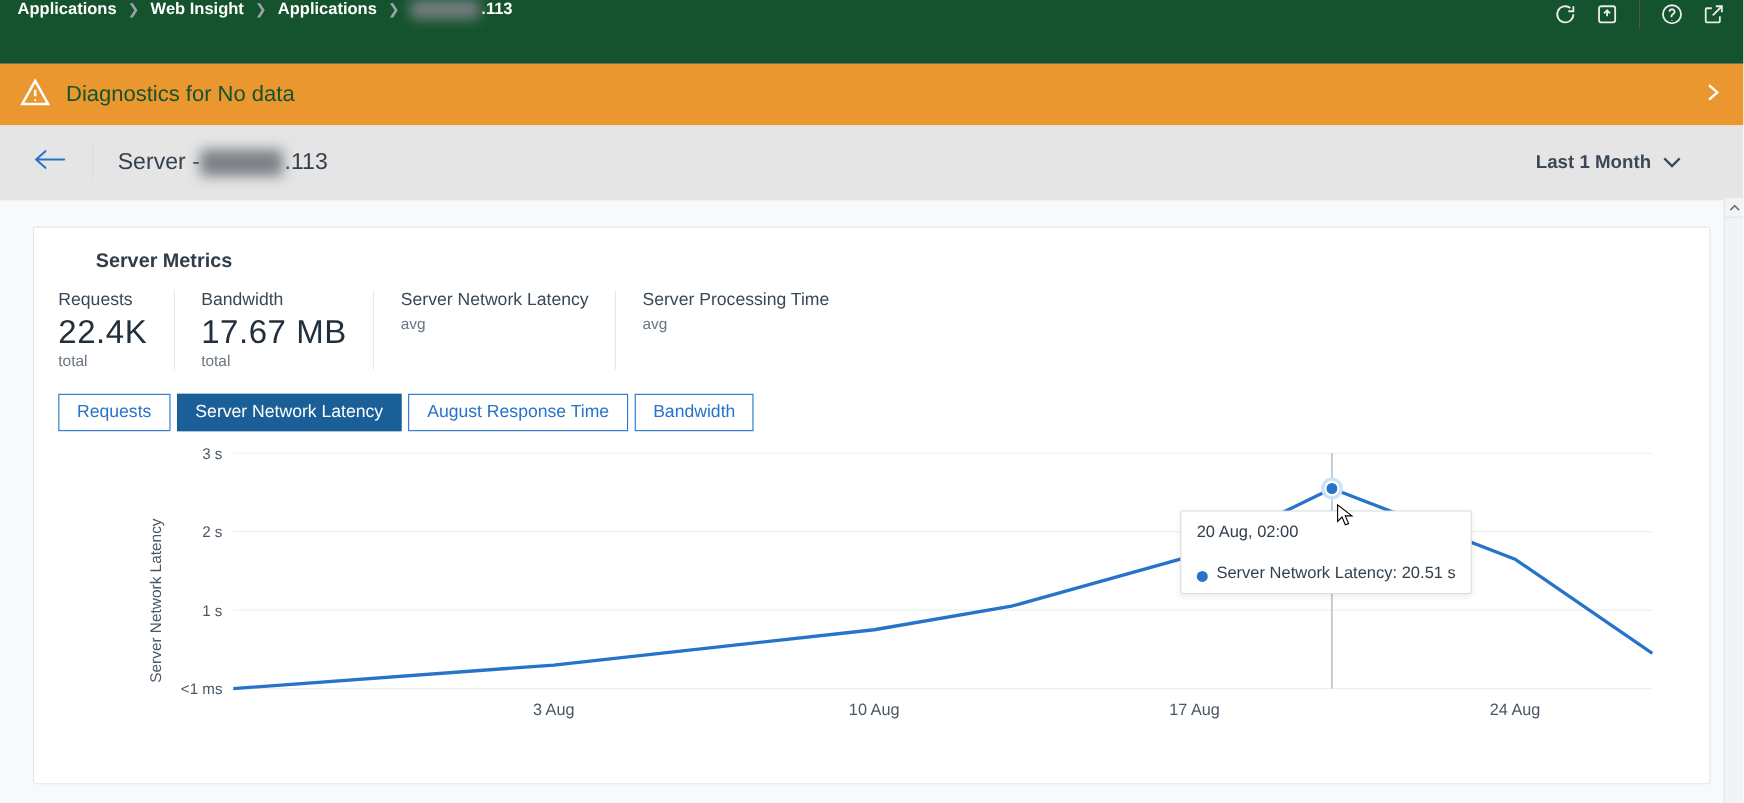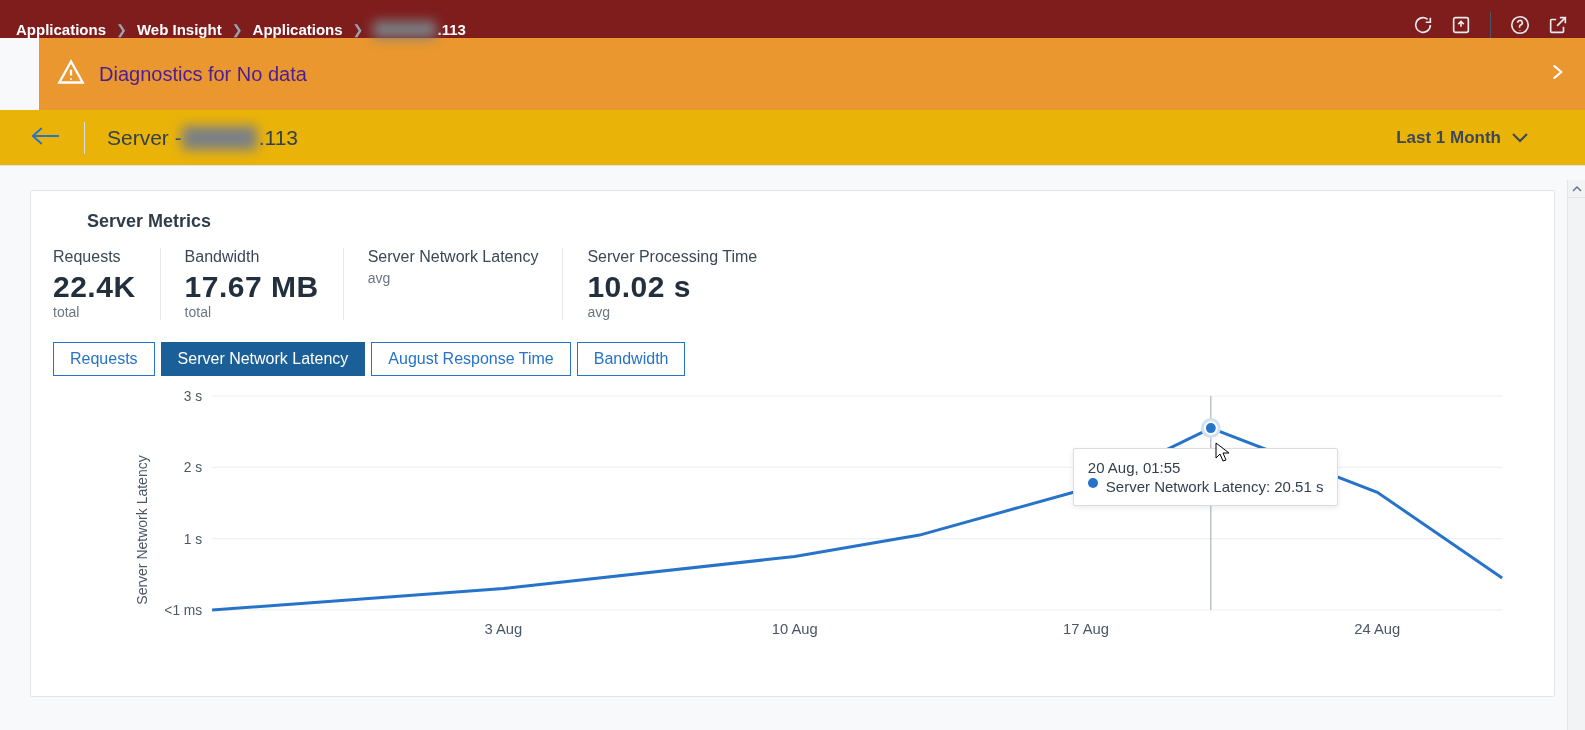--- a/index.html
+++ b/index.html
@@ -7,24 +7,24 @@
     font-family: -apple-system, BlinkMacSystemFont, "Segoe UI", Arial, sans-serif;
     background: #f7f9fb;
     width: 1585px;
     height: 730px;
     overflow: hidden;
     position: relative;
   }
 
   
   .topbar {
-    background: #7f1d1d;
-    height: 38px;
+    background: #14532d;
+    height: 58px;
     display: flex;
-    align-items: flex-end;
+    align-items: flex-start;
     padding: 0 16px;
     color: #fff;
     justify-content: space-between;
   }
   .breadcrumb { display: flex; align-items: center; gap: 10px; font-size: 15px; }
   .breadcrumb .crumb { font-weight: 600; cursor: pointer; }
   .chev { color: #9aa4af; font-size: 13px; }
   .blurred {
     display:inline-block;
     filter: blur(6px);
@@ -35,38 +35,37 @@
     margin-right:2px;
   }
   .topicons { display:flex; align-items:center; gap:16px; }
   .divider-v { width:1px; height:26px; background:#4c5660; margin:0 2px; }
   .icon-btn { width:22px; height:22px; display:flex; align-items:center; justify-content:center; cursor:pointer; stroke:#e8ecef; fill:none; }
   .icon-btn svg { width:22px; height:22px; stroke:#e8ecef; }
 
   
   .diagbar {
     background: #e9972e;
-    height: 72px;
+    height: 56px;
     display: flex;
     align-items: center;
     justify-content: space-between;
     padding: 0 18px;
-    color: #4c1d95;
-    margin-left: 39px;
+    color: #14532d;
   }
   .diag-left { display:flex; align-items:center; gap:14px; }
   .diag-icon svg { width:28px; height:28px; stroke:#fff; fill:none; }
   .diag-title { font-size: 20px; font-weight:400; }
   .diag-updated { font-size: 15px; opacity:.95; margin-left:6px; }
   .diag-right svg { width:18px; height:26px; stroke:#fff; fill:none; }
 
   
   .subhead {
-    background:#eab308;
-    height:56px;
+    background:#e5e5e5;
+    height:68px;
     display:flex;
     align-items:center;
     justify-content:space-between;
     padding: 0 28px 0 30px;
     border-bottom:1px solid #e0e4e9;
   }
   .subhead-left { display:flex; align-items:center; gap:22px; }
   .back-arrow svg { width:32px; height:24px; stroke:#2673c9; fill:none; stroke-width:2; }
   .back-arrow { cursor:pointer; }
   .vsep2 { width:1px; height:32px; background:#d9dee3; }
@@ -85,21 +84,21 @@
   .card-title { font-size:18px; font-weight:700; color:#2f3d4a; margin-bottom:16px;margin-left:34px; }
 
   
   .tiles { display:flex; gap:0; }
   .tile {
     padding: 0 24px;
     border-left:1px solid #e4e8ec;
   }
   .tile:first-child { padding-left:0; border-left:none; }
   .tile-label { font-size:16px; color:#3a4856; margin-bottom:4px; }
-  .tile-value { font-size:30px; color:#22303d; font-weight:700; letter-spacing:.5px; }
+  .tile-value { font-size:30px; color:#22303d; font-weight:400; letter-spacing:.5px; }
   .tile-sub { font-size:14px; color:#6a7683; margin-top:0; }
 
   
   .chart-tabs { display:flex; gap:6px; margin-top:22px; }
   .tab-btn {
     border:1px solid #2673c9;
     color:#2673c9;
     background:#fff;
     font-size:16px;
     padding:7px 16px;
@@ -131,21 +130,21 @@
   .tooltip {
     position:absolute;
     background:#fff;
     border:1px solid #d7dde3;
     border-radius:2px;
     box-shadow:0 2px 6px rgba(0,0,0,.08);
     padding:10px 14px;
     font-size:15px;
     color:#33414e;
   }
-  .tooltip .t-series { display:flex; align-items:flex-start; gap:8px; margin-top:2px; }
+  .tooltip .t-series { display:flex; align-items:flex-end; gap:8px; margin-top:20px; }
   .tooltip .dot { width:10px; height:10px; border-radius:50%; background:#2673c9; }
 
   
   .cursor { position:absolute; }
   .cursor svg { width:16px; height:20px; }
 
   
   .right-scroll {
     position:absolute;
     top:180px; right:0;
@@ -259,21 +258,20 @@
         <div class="tile-label">Bandwidth</div>
         <div class="tile-value">17.67 MB</div>
         <div class="tile-sub">total</div>
       </div>
       <div class="tile">
         <div class="tile-label">Server Network Latency</div>
         <div class="tile-sub">avg</div>
       </div>
       <div class="tile">
         <div class="tile-label">Server Processing Time</div>
-        <div class="tile-value">10.02 s</div>
         <div class="tile-sub">avg</div>
       </div>
     </div>
 
     <div class="chart-tabs">
       <button class="tab-btn">Requests</button>
       <button class="tab-btn active">Server Network Latency</button>
       <button class="tab-btn">August Response Time</button>
       <button class="tab-btn">Bandwidth</button>
     </div>
@@ -296,21 +294,21 @@
             <text x="947.4193548387096" y="244" text-anchor="middle" class="x-tick">17 Aug</text>
             <text x="1243.225806451613" y="244" text-anchor="middle" class="x-tick">24 Aug</text>
             <polyline points="60,220 355.80645161290323,198.6 651.6129032258065,166.5 778.3870967741935,145.1 947.4193548387096,98.73333333333333 1074.1935483870966,38.099999999999994 1243.225806451613,102.30000000000001 1370,187.9" class="data-line"></polyline>
             <line x1="1074.1935483870966" x2="1074.1935483870966" y1="6" y2="220" class="hover-line"></line>
             <circle cx="1074.1935483870966" cy="38.099999999999994" r="10" class="data-pt-halo"></circle>
             <circle cx="1074.1935483870966" cy="38.099999999999994" r="6" class="data-pt"></circle>
           </svg>
 
         
         <div class="tooltip" id="tooltip" style="left: 919.847px; top: 58.1px;">
-          <div>20 Aug, 01:55</div>
+          <div>20 Aug, 02:00</div>
           <div class="t-series">
             <span class="dot"></span>
             <span>
               <span>Server Network Latency</span>: <span>20.51 s</span>
             </span>
           </div>
         </div>
 
         
         <div class="cursor" style="left: 1061.85px; top: 52.1px;">

